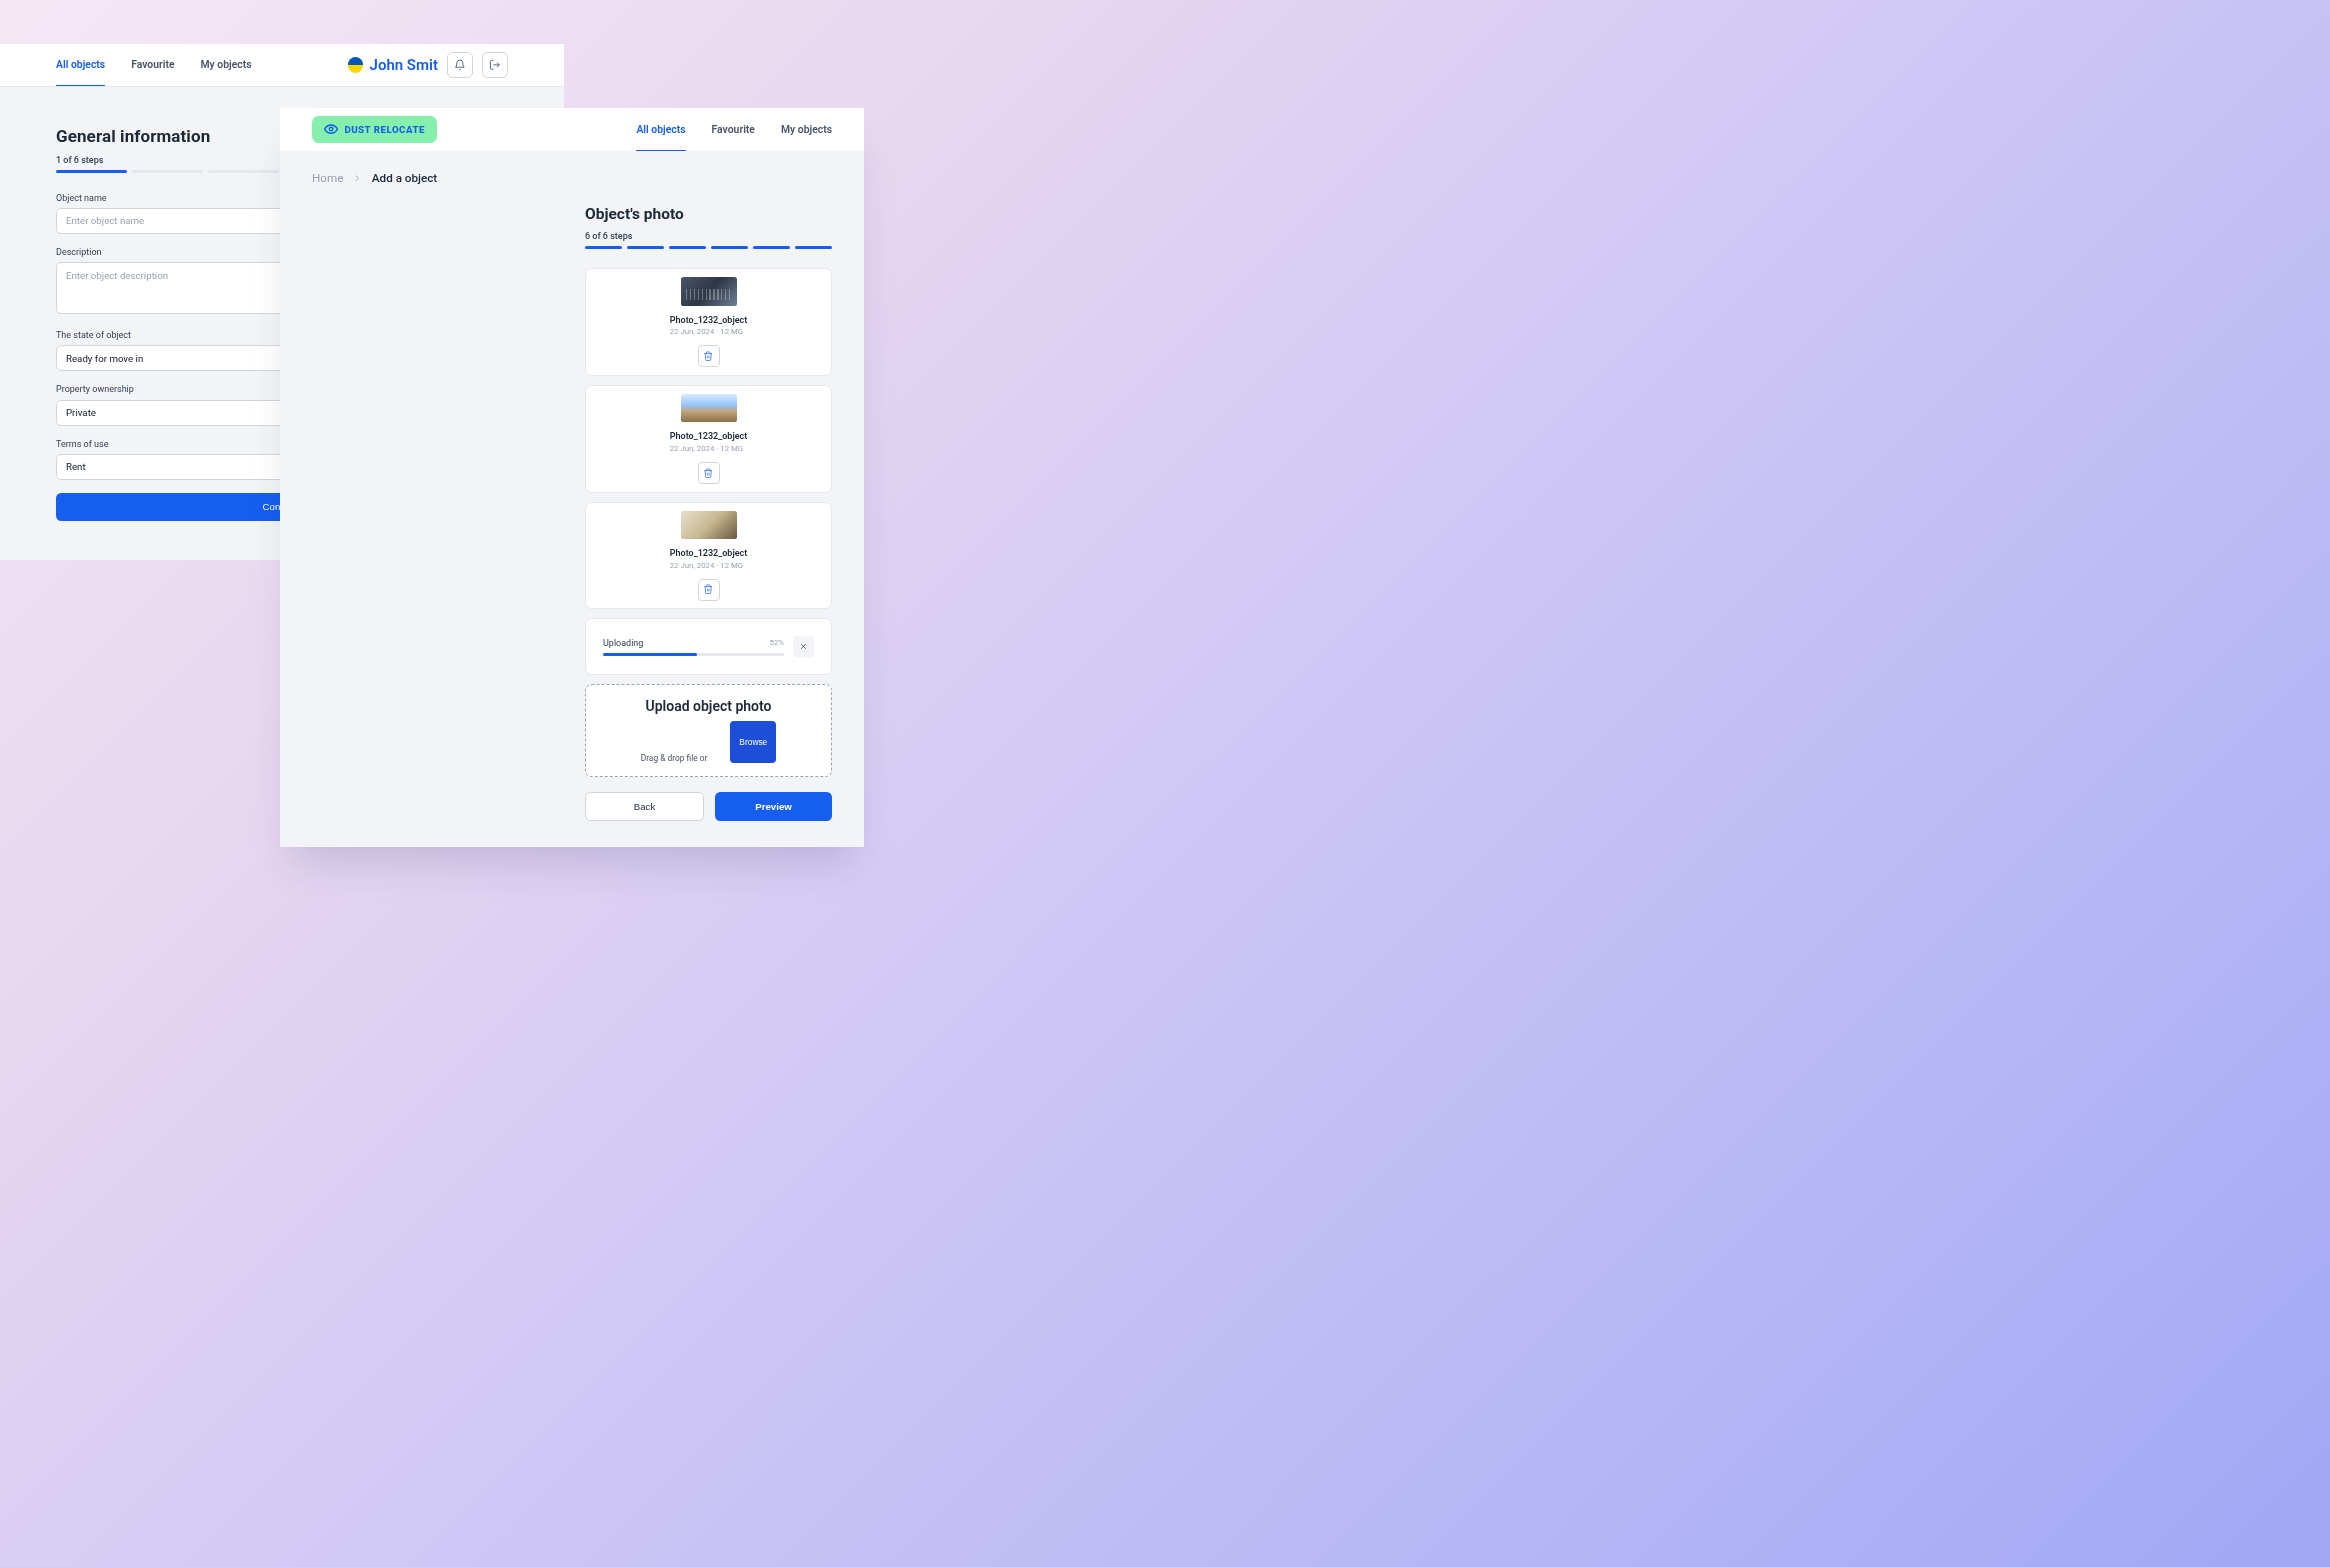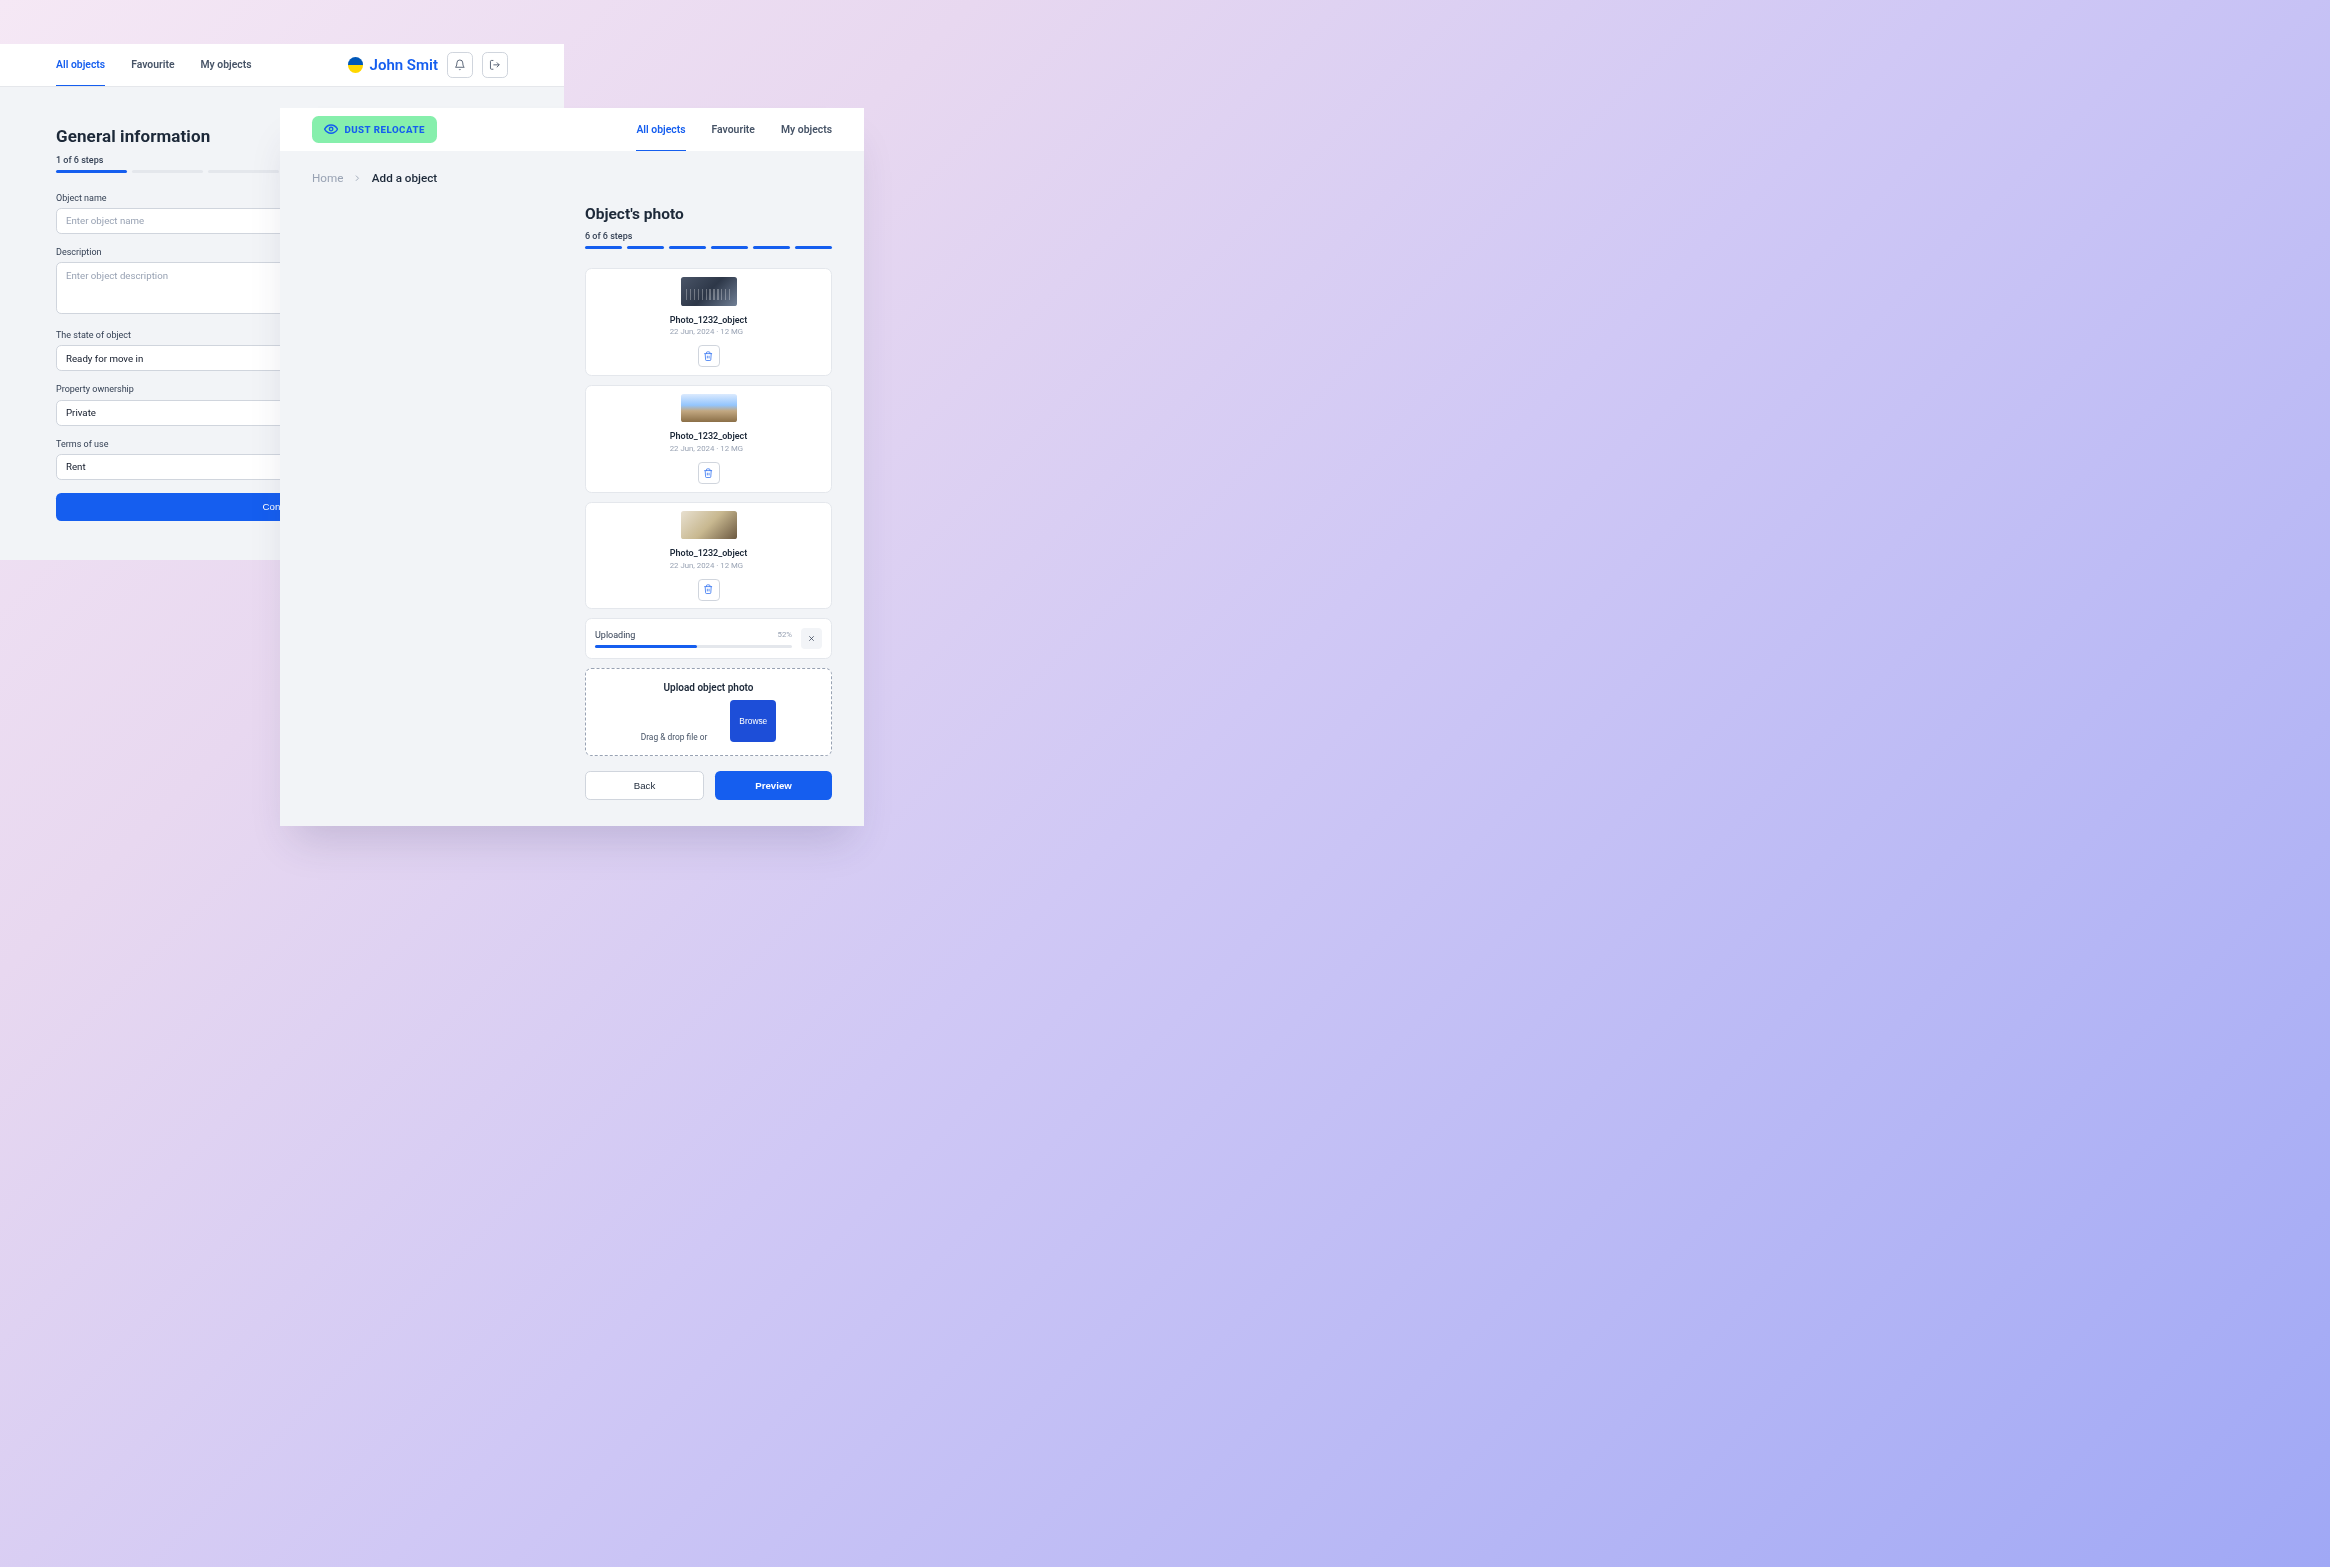--- a/index.html
+++ b/index.html
@@ -139,40 +139,40 @@
     .photo-name { font-size: 9px; font-weight: 600; color: #1d2939; margin-bottom: 2.6px; }
     .photo-meta { font-size: 7.8px; color: #98a2b3; }
     .delete-btn {
       width: 22px; height: 22px; border: 0.6px solid #d0d5dd; border-radius: 3.9px;
       display: flex; align-items: center; justify-content: center; cursor: pointer; background: #fff;
     }
     .delete-btn svg { width: 10.4px; height: 10.4px; stroke: #155eef; fill: none; stroke-width: 1.6; }
 
     .upload-card {
       background: #fff; border: 0.6px solid #e4e7ec; border-radius: 6.5px;
-      padding: 9px; display: flex; align-items: center; gap: 9px;
+      padding: 17px; display: flex; align-items: center; gap: 9px;
       margin-bottom: 9px;
     }
     .upload-body { flex: 1; }
     .upload-row { display: flex; justify-content: space-between; align-items: center; margin-bottom: 5.2px; }
     .upload-label { font-size: 9px; color: #344054; }
     .upload-pct { font-size: 7.8px; color: #98a2b3; }
     .upload-bar { height: 3.2px; border-radius: 1.9px; background: #e4e7ec; position: relative; }
     .upload-fill { position: absolute; left: 0; top: 0; height: 100%; border-radius: 1.9px; background: #155eef; }
     .cancel-btn {
       width: 21px; height: 21px; border-radius: 3.9px; background: #f2f4f7;
       display: flex; align-items: center; justify-content: center; cursor: pointer;
     }
     .cancel-btn svg { width: 9px; height: 9px; stroke: #344054; fill: none; stroke-width: 2; }
 
     .dropzone {
       border: 0.6px dashed #98a2b3; border-radius: 6.5px; background: #fff;
       padding: 13px; text-align: center; margin-bottom: 15.5px;
     }
-    .dropzone-title { font-size: 10px; font-weight: 600; color: #1d2939; margin-bottom: 6.5px; }
+    .dropzone-title { font-size: 14px; font-weight: 600; color: #1d2939; margin-bottom: 6.5px; }
     .dropzone-row { display: flex; align-items: flex-end; justify-content: center; gap: 23px; }
     .dropzone-hint { font-size: 8.4px; color: #475467; }
     .browse-btn {
       background: #1d4ed8; color: #fff; border: none; border-radius: 3.9px;
       padding: 16px 9px; font-size: 8.4px; font-weight: 500; cursor: pointer;
     }
 
     .action-row { display: flex; gap: 11px; }
     .ghost-btn {
       flex: 1; height: 28.5px; background: #fff; color: #1d2939;

